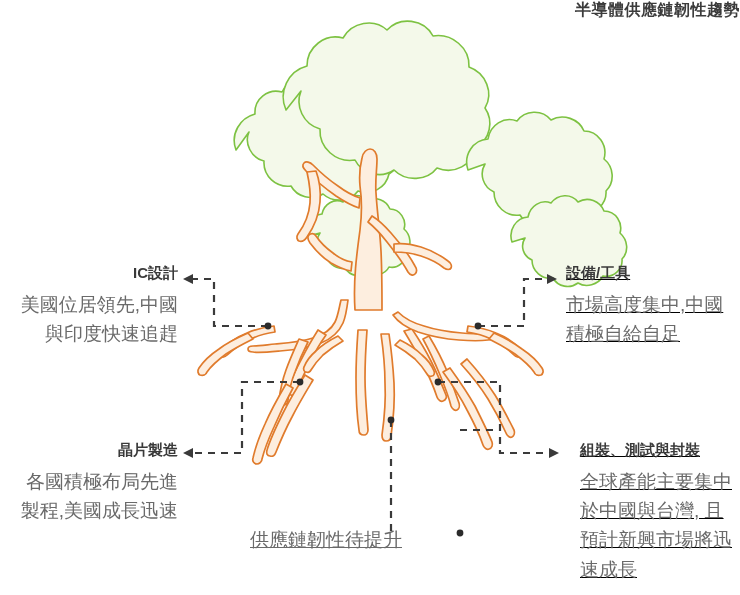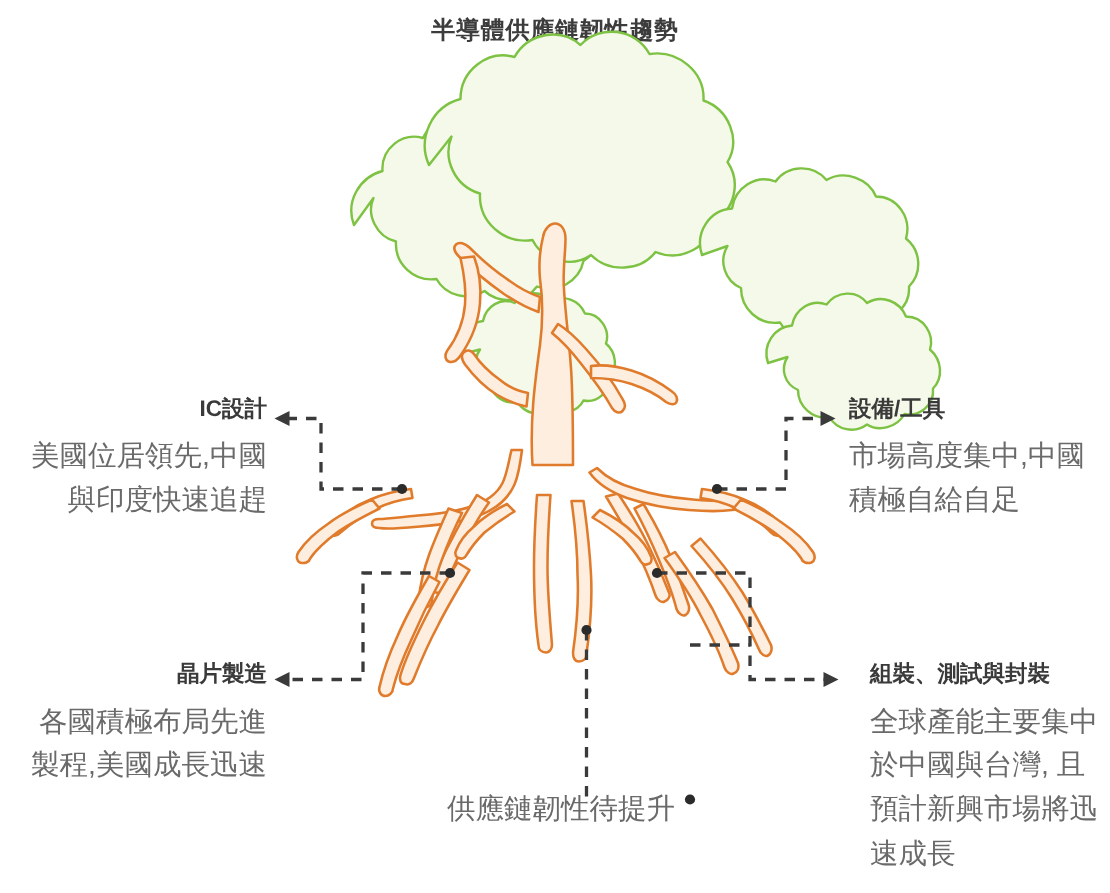--- a/index.html
+++ b/index.html
@@ -14,23 +14,23 @@
   #canvas {
     position: relative;
     width: 740px;
     height: 595px;
     background: #ffffff;
     overflow: hidden;
   }
   #title {
     position: absolute;
     left: 0;
-    top: 10px;
+    top: 0;
     width: 740px;
-    text-align: center;
+    text-align: right;
     font-size: 16px;
     font-weight: bold;
     color: #3c3c3c;
     letter-spacing: 0.5px;
   }
   #tree-svg {
     position: absolute;
     left: 0;
     top: 0;
   }
@@ -54,29 +54,30 @@
     color: #6a6a6a;
     line-height: 1.55;
     margin-top: 7px;
     white-space: pre-line;
   }
   .align-right {
     text-align: right;
   }
   .align-left {
     text-align: left;
+    text-decoration: underline;
   }
   
   #node-ic-design   { left: 2px;   top: 263px; width: 176px; }
   #node-equipment   { left: 566px; top: 263px; width: 172px; }
   #node-fab         { left: 2px;   top: 440px; width: 176px; }
   #node-atp         { left: 566px; top: 440px; width: 174px; margin-left: 14px; }
   #node-materials   { left: 250px; top: 518px; width: 200px; }
   #node-materials .node-title { text-align: right; }
-  #node-materials .node-body  { text-align: right; }
+  #node-materials .node-body  { text-align: left; text-decoration: underline; }
 </style>
 </head>
 <body>
 
 <div id="canvas">
 
   <div id="title">半導體供應鏈韌性趨勢</div>
 
   <svg id="tree-svg" width="740" height="595" viewBox="0 0 740 595" aria-hidden="true">
 

